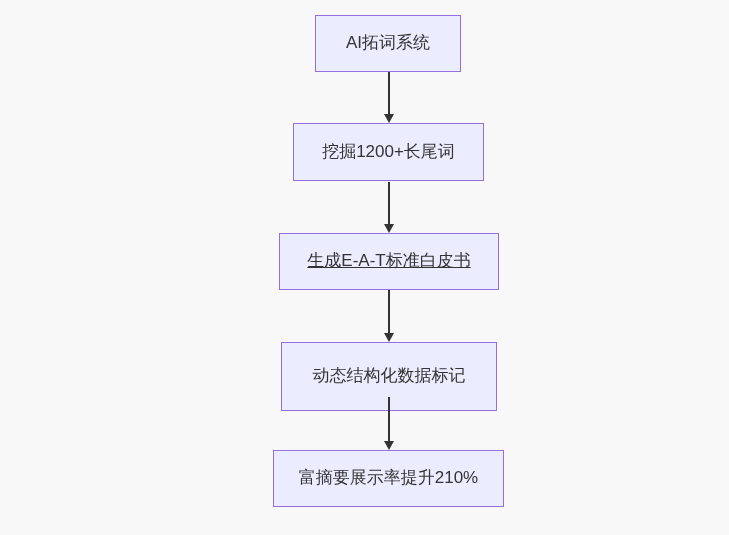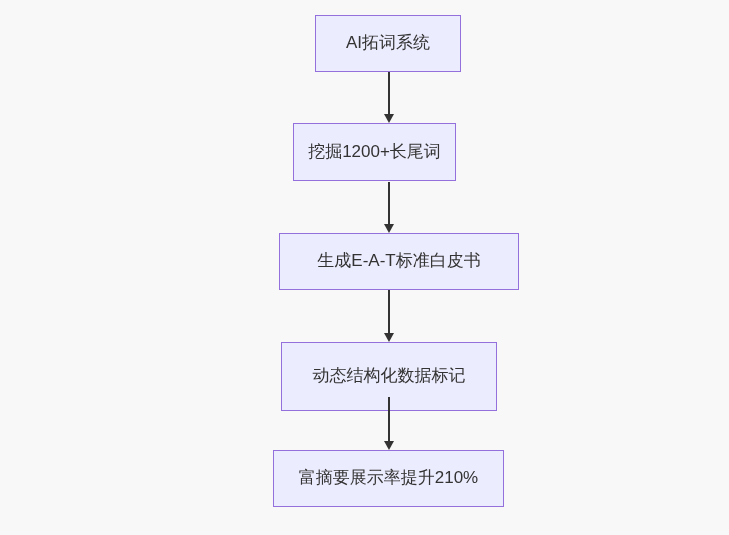--- a/index.html
+++ b/index.html
@@ -28,22 +28,22 @@
     display: flex;
     align-items: center;
     justify-content: center;
     color: #333333;
     font-size: 17px;
     line-height: 1.2;
     text-align: center;
     white-space: nowrap;
   }
   .node-1 { left: 298px; top: 15px;  width: 146px; height: 57px; }
-  .node-2 { left: 276px; top: 123px; width: 163px; height: 58px; }
-  .node-3 { left: 262px; top: 233px; width: 240px; height: 57px; }
+  .node-2 { left: 276px; top: 123px; width: 191px; height: 58px; }
+  .node-3 { left: 262px; top: 233px; width: 220px; height: 57px; text-decoration: underline; }
   .node-4 { left: 264px; top: 342px; width: 216px; height: 69px; }
   .node-5 { left: 256px; top: 450px; width: 231px; height: 57px; text-align: right; }
 
   .flow-edge {
     position: absolute;
     left: 365px;
     width: 13px;
     display: flex;
     flex-direction: column;
     align-items: center;

